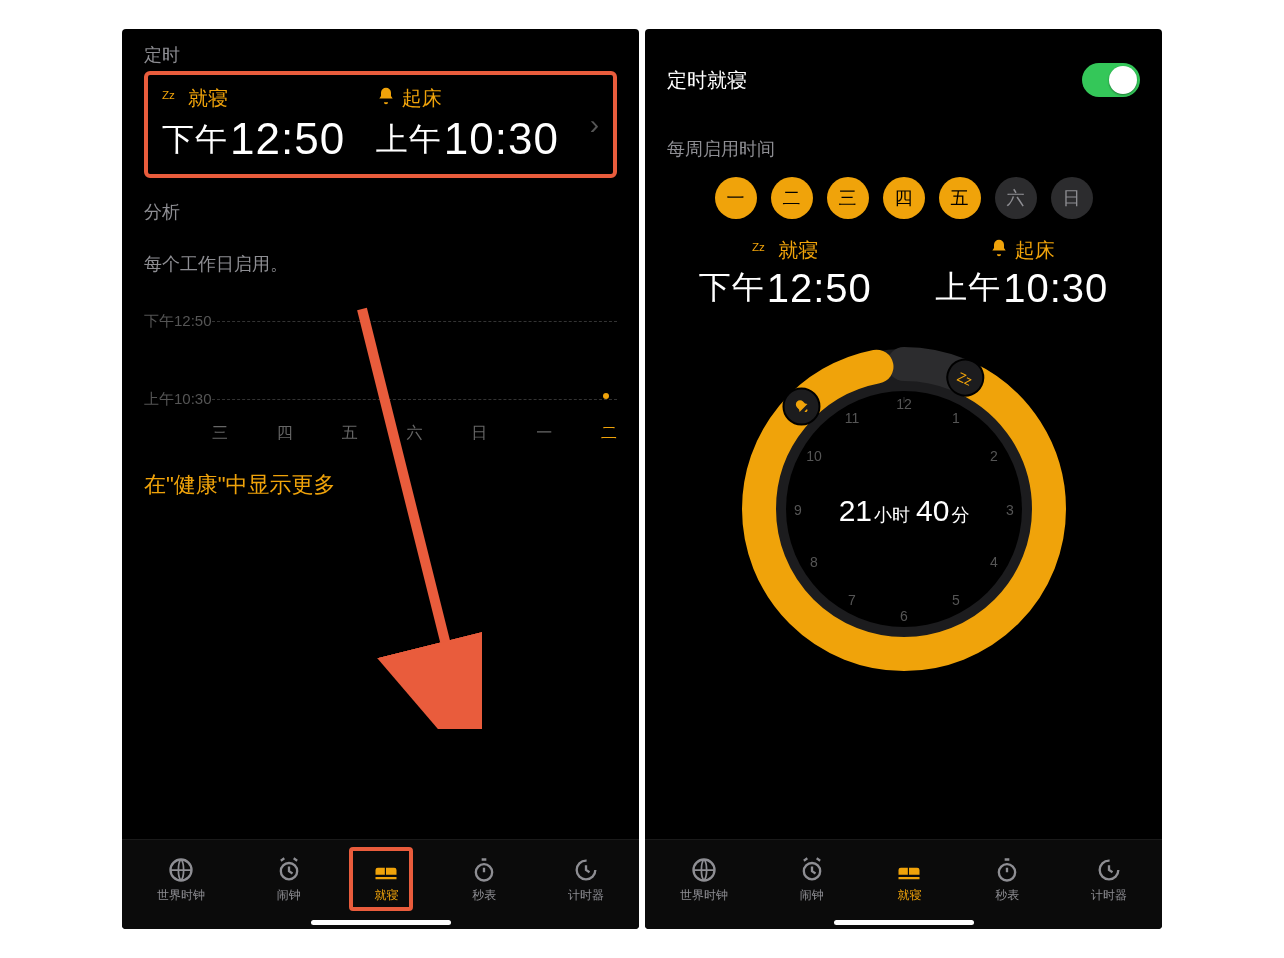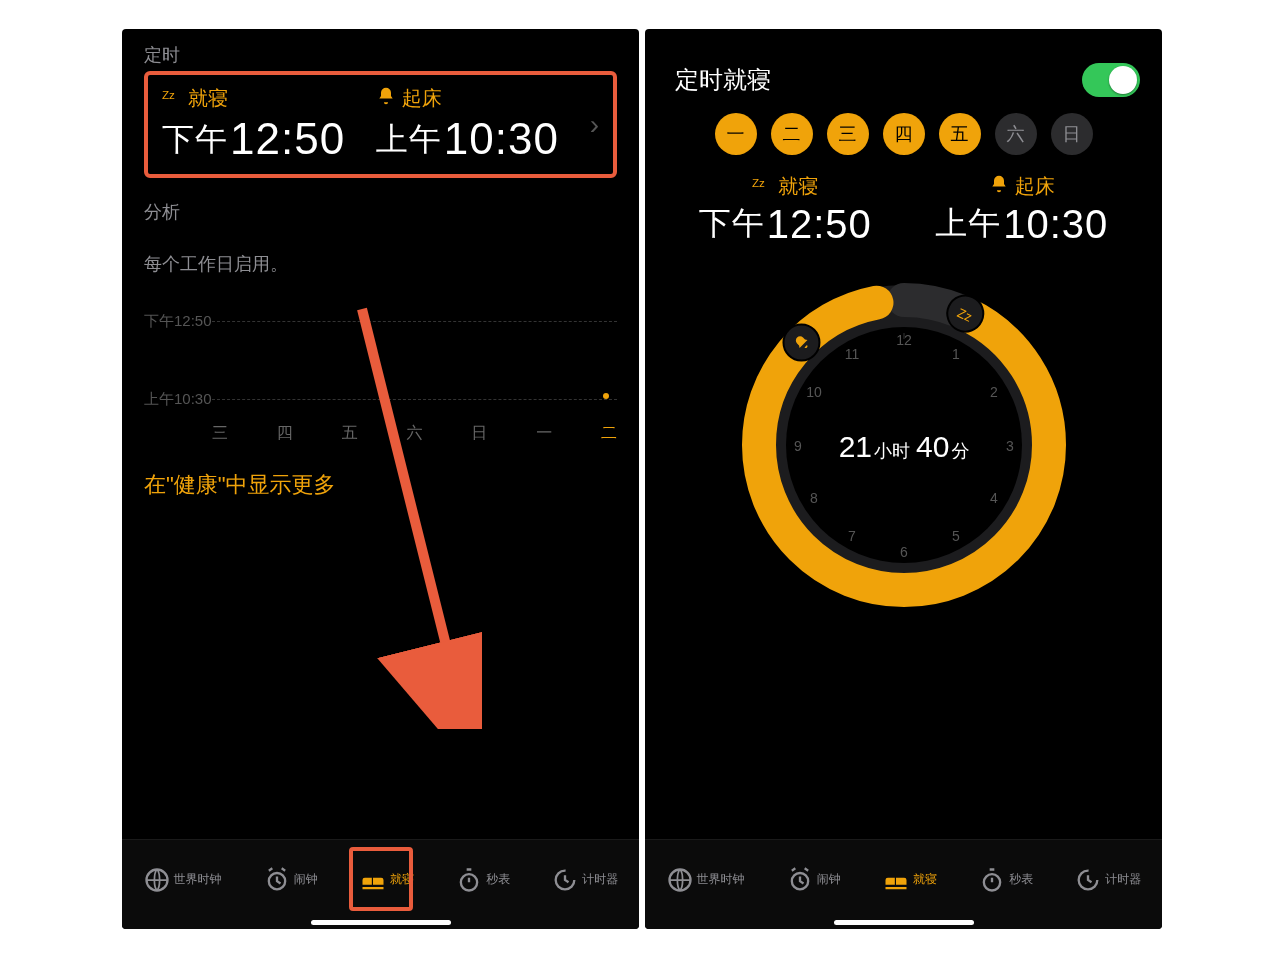--- a/index.html
+++ b/index.html
@@ -81,38 +81,38 @@
   }
 
   
   .tabbar {
     height: 90px;
     background: #0b0b0b;
     border-top: 1px solid #1a1a1a;
     display: flex; justify-content: space-around; align-items: center;
     padding-bottom: 10px;
   }
-  .tab { display: flex; align-items: center; gap: 3px; color: #8e8e93; font-size: 12px; }
+  .tab { display: flex; flex-direction: column; align-items: center; gap: 3px; color: #8e8e93; font-size: 12px; }
   .tab.active { color: #f0a30a; }
   .tab svg { width: 28px; height: 28px; fill: currentColor; }
   .tab-highlight {
     position: absolute;
     border: 4px solid #e95c3c;
     border-radius: 4px;
     width: 64px; height: 64px;
     bottom: 18px;
   }
   .home-ind {
     position: absolute; bottom: 4px; left: 50%; transform: translateX(-50%);
     width: 140px; height: 5px; background: #fff; border-radius: 3px;
   }
 
   
   .header-row { display: flex; justify-content: space-between; align-items: center; margin-top: 20px; }
-  .header-row .title { font-size: 24px; color: #fff; margin-left: 8px; }
+  .header-row .title { font-size: 20px; color: #fff; }
   .toggle {
     width: 58px; height: 34px; background: #34c759; border-radius: 17px;
     position: relative;
   }
   .toggle .knob {
     position: absolute; right: 3px; top: 3px; width: 28px; height: 28px;
     background: #fff; border-radius: 50%;
     box-shadow: 0 1px 2px rgba(0,0,0,.4);
   }
   .days { display: flex; gap: 14px; margin-top: 16px; justify-content: center; }
@@ -247,20 +247,21 @@
 
   <div class="phone">
     <div class="phone-body">
       <div class="header-row">
         <div class="title">定时就寝</div>
         <div class="toggle">
             <div class="knob"></div>
           </div>
       </div>
 
+      <div class="tiny-label" style="margin-top:40px">每周启用时间</div>
 
       <div class="days">
         <div class="day">一</div>
         <div class="day">二</div>
         <div class="day">三</div>
         <div class="day">四</div>
         <div class="day">五</div>
         <div class="day off">六</div>
         <div class="day off">日</div>
       </div>

